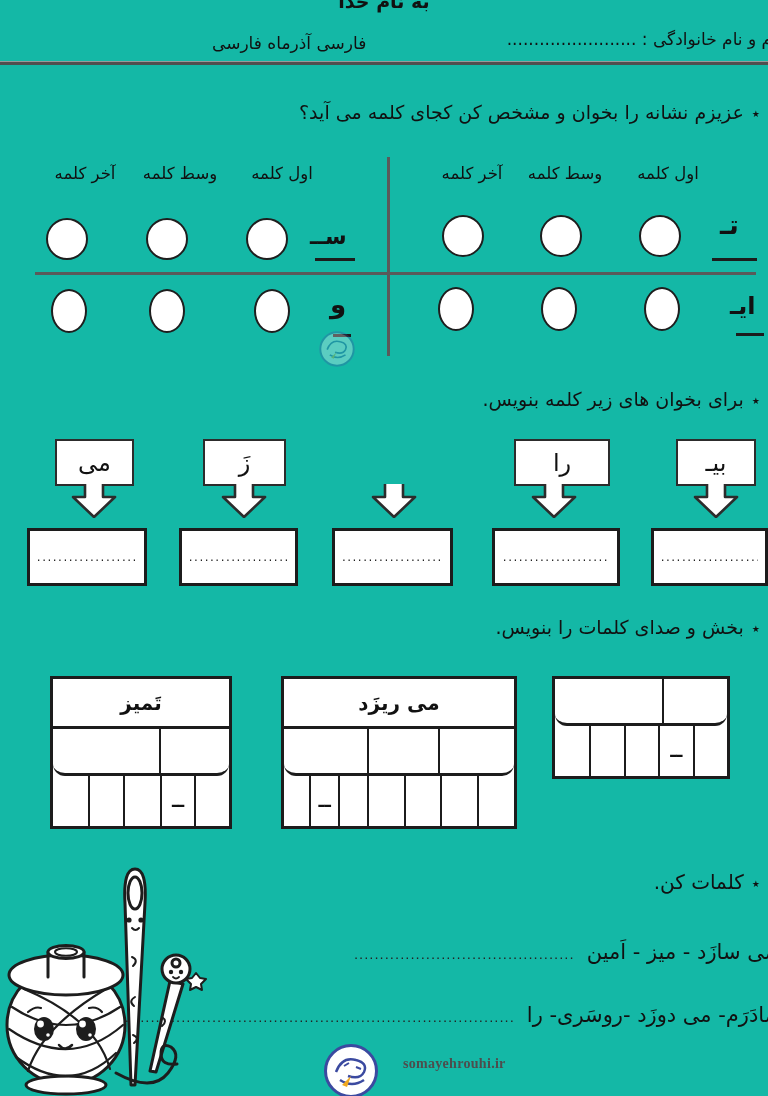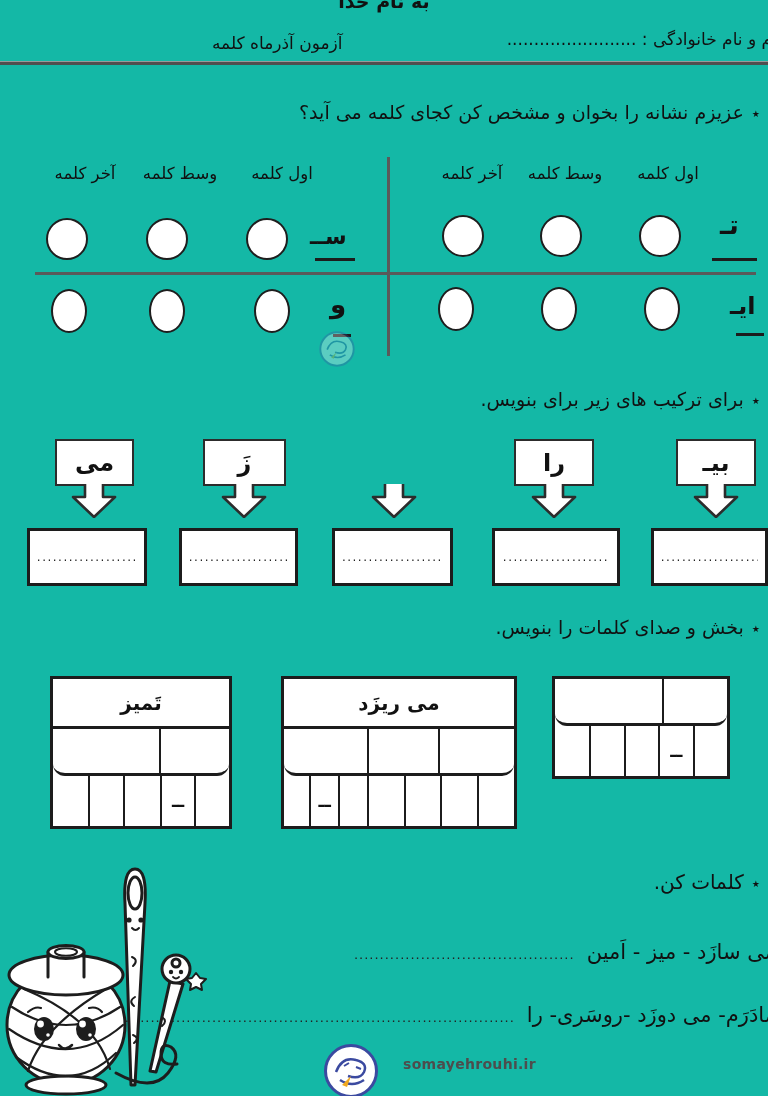--- a/index.html
+++ b/index.html
@@ -13,49 +13,49 @@
   .sec-title{position:absolute;right:8px;font-size:19px;white-space:nowrap;}
   .star{font-size:15px;margin-left:8px;}
   .vline{position:absolute;left:387px;top:157px;width:2.5px;height:199px;background:#5a5a5a;}
   .hline{position:absolute;left:35px;top:272px;width:721px;height:2.5px;background:#5a5a5a;}
   .col-h{position:absolute;top:164px;width:80px;text-align:center;font-size:16.5px;white-space:nowrap;}
   .letter{position:absolute;font-size:26px;font-weight:bold;}
   .underl{position:absolute;height:3px;background:#1c1c1c;}
   .mark-circle{position:absolute;width:42px;height:42px;border:2.8px solid #1e1e1e;border-radius:50%;background:#fff;box-sizing:border-box;}
   .mark-oval{position:absolute;width:36px;height:44px;border:2.8px solid #1e1e1e;border-radius:50%;background:#fff;box-sizing:border-box;}
   .combo-box{position:absolute;top:439px;height:47px;border:2.6px solid #2c2c2c;background:#fff;
-             display:flex;align-items:center;justify-content:center;font-size:24px;font-weight:bold;box-sizing:border-box;}
+             display:flex;align-items:center;justify-content:center;font-size:24px;font-weight:normal;box-sizing:border-box;}
   .arrow-svg{position:absolute;top:484px;}
   .ans-box{position:absolute;top:528px;height:58px;border:3px solid #1c1c1c;background:#fff;
            display:flex;align-items:center;justify-content:center;box-sizing:border-box;}
   .dots{font-size:12px;letter-spacing:1.5px;color:#222;white-space:nowrap;overflow:hidden;max-width:88%;}
   .stable{position:absolute;top:676px;border:3px solid #1c1c1c;background:#fff;box-sizing:border-box;}
   .st-word{height:50px;border-bottom:3px solid #1c1c1c;display:flex;align-items:center;justify-content:center;
            font-size:20px;font-weight:bold;box-sizing:border-box;}
   .st-row{display:flex;direction:ltr;box-sizing:border-box;border-radius:12px;}
   .st-row2{height:47px;border-bottom:3px solid #1c1c1c;}
   .st-row3{height:50px;}
   .st-cell{box-sizing:border-box;display:flex;align-items:center;justify-content:center;}
   .st-cell + .st-cell{border-left:2.6px solid #1c1c1c;}
   .dash-mark{font-size:18px;font-weight:bold;line-height:1;}
   .arrange-line{position:absolute;right:-8px;display:flex;direction:rtl;align-items:baseline;gap:12px;font-size:21px;white-space:nowrap;}
   .arrange-dots{font-size:13px;letter-spacing:1px;color:#222;}
-  .site-text{position:absolute;left:403px;top:1056px;font-size:14px;font-weight:bold;color:#4d4d4d;letter-spacing:.3px;}
+  .site-text{position:absolute;left:403px;top:1056px;font-size:14px;font-weight:bold;color:#4d4d4d;letter-spacing:.3px;font-family:Liberation Serif, serif;}
   .logo-wm{position:absolute;left:322px;top:1042px;width:58px;height:58px;}
   .logo-faint{position:absolute;left:318px;top:330px;width:38px;height:38px;opacity:.3;}
   .cartoon{position:absolute;left:4px;top:857px;width:232px;height:239px;}
 </style>
 </head>
 <body>
 
 <div class="sheet">
 
   <div class="bismillah fa">به نام خدا</div>
   <div class="name-line fa">نام و نام خانوادگی : ........................</div>
-  <div class="exam-title fa">آزمون  آذرماه کلمه</div>
+  <div class="exam-title fa">فارسی  آذرماه فارسی</div>
   <div class="rule"></div>
 
   <div class="sec-title fa" style="top:101px">
     <span class="star">٭</span><span>عزیزم نشانه را بخوان و مشخص کن کجای کلمه می آید؟</span>
   </div>
 
   <div class="vline"></div>
   <div class="hline"></div>
 
   <div class="col-h fa" style="left:628px">اول کلمه</div>
@@ -85,27 +85,27 @@
 
   <div class="mark-oval" style="left:644px;top:287px"></div>
   <div class="mark-oval" style="left:541px;top:287px"></div>
   <div class="mark-oval" style="left:438px;top:287px"></div>
 
   <div class="mark-oval" style="left:254px;top:289px"></div>
   <div class="mark-oval" style="left:149px;top:289px"></div>
   <div class="mark-oval" style="left:51px;top:289px"></div>
 
   <div class="sec-title fa" style="top:388px">
-    <span class="star">٭</span><span>برای ترکیب های زیر برای بنویس.</span>
+    <span class="star">٭</span><span>برای بخوان های زیر کلمه بنویس.</span>
   </div>
 
   <div class="combo-box fa" style="left:676px;width:80px">
       <span>بیـ</span>
     </div>
-  <div class="combo-box fa" style="left:514px;width:80px">
+  <div class="combo-box fa" style="left:514px;width:96px">
       <span>را</span>
     </div>
   <div class="combo-box fa" style="left:203px;width:83px">
       <span>زَ</span>
     </div>
   <div class="combo-box fa" style="left:55px;width:79px">
       <span>می</span>
     </div>
 
   <svg class="arrow-svg" style="left:692px" width="48" height="34" viewBox="0 0 48 34">

